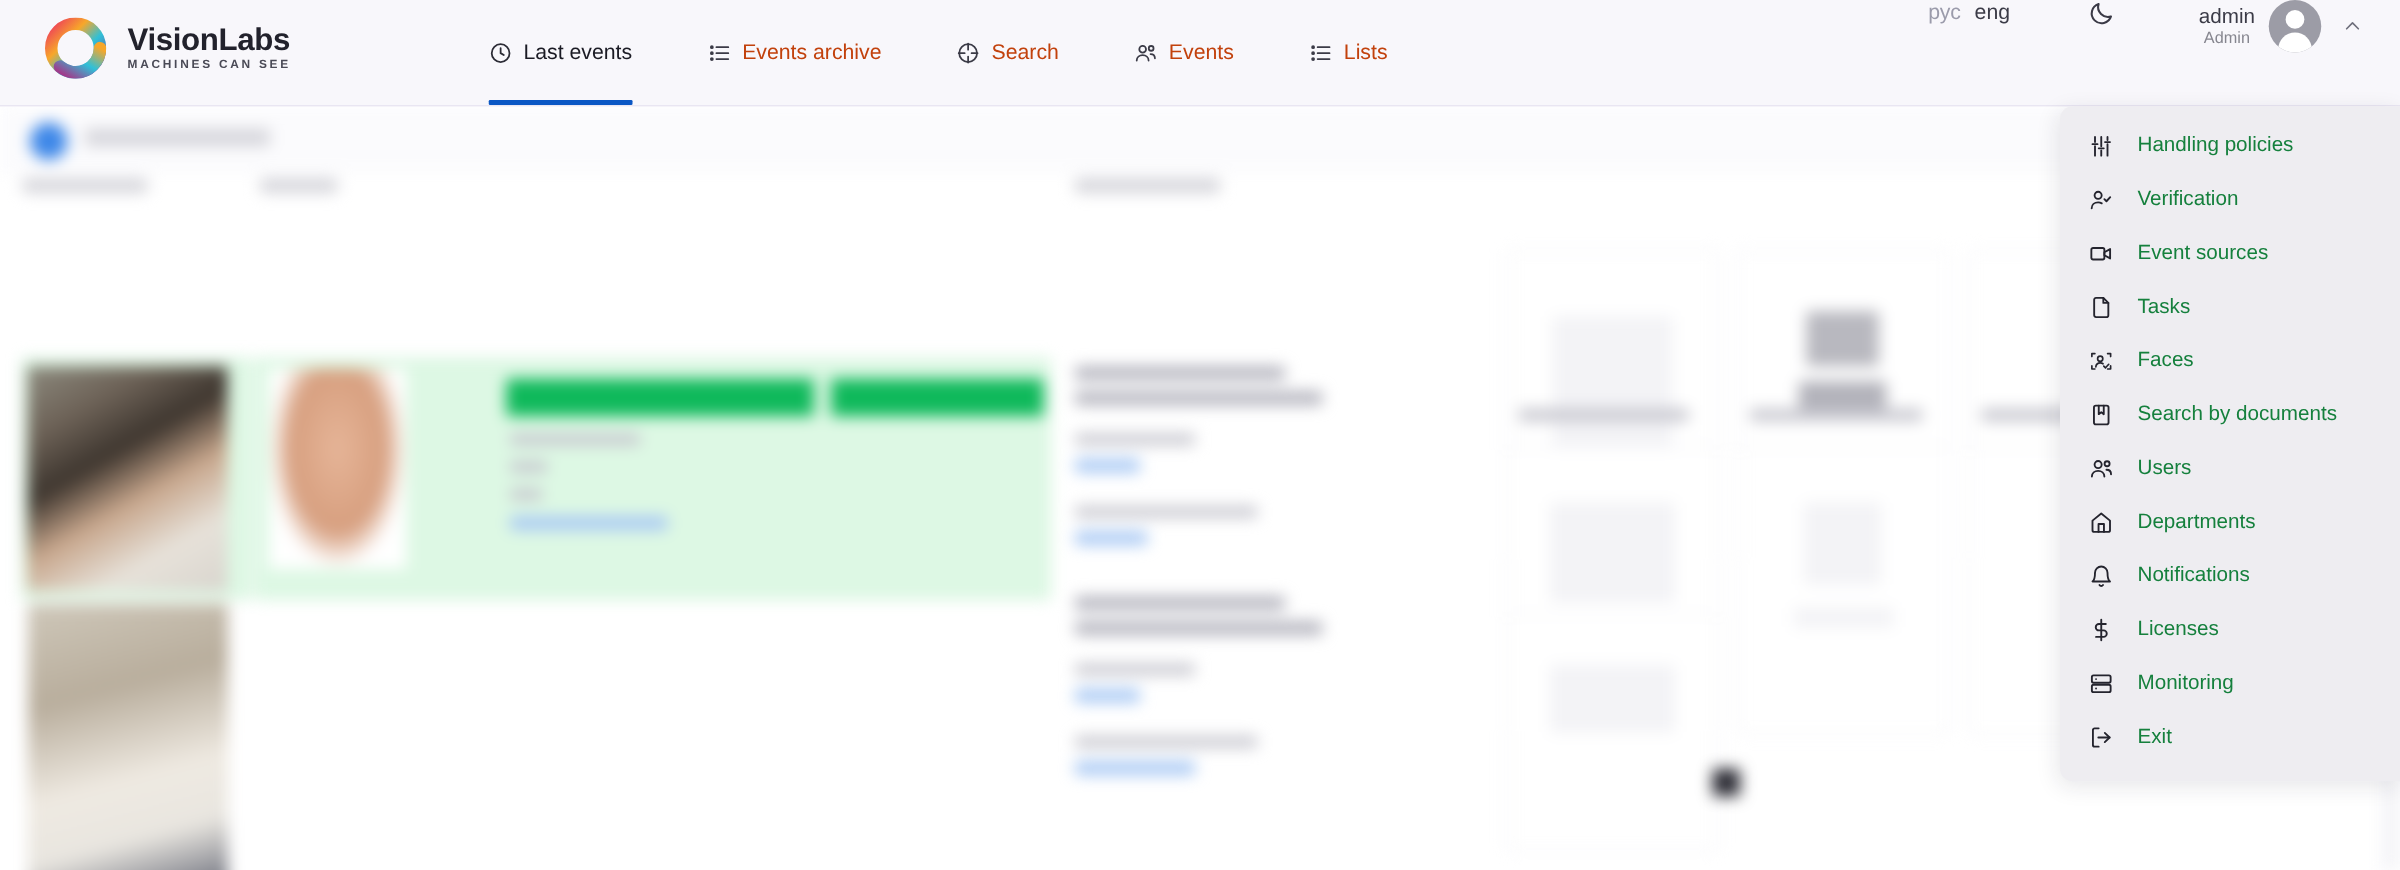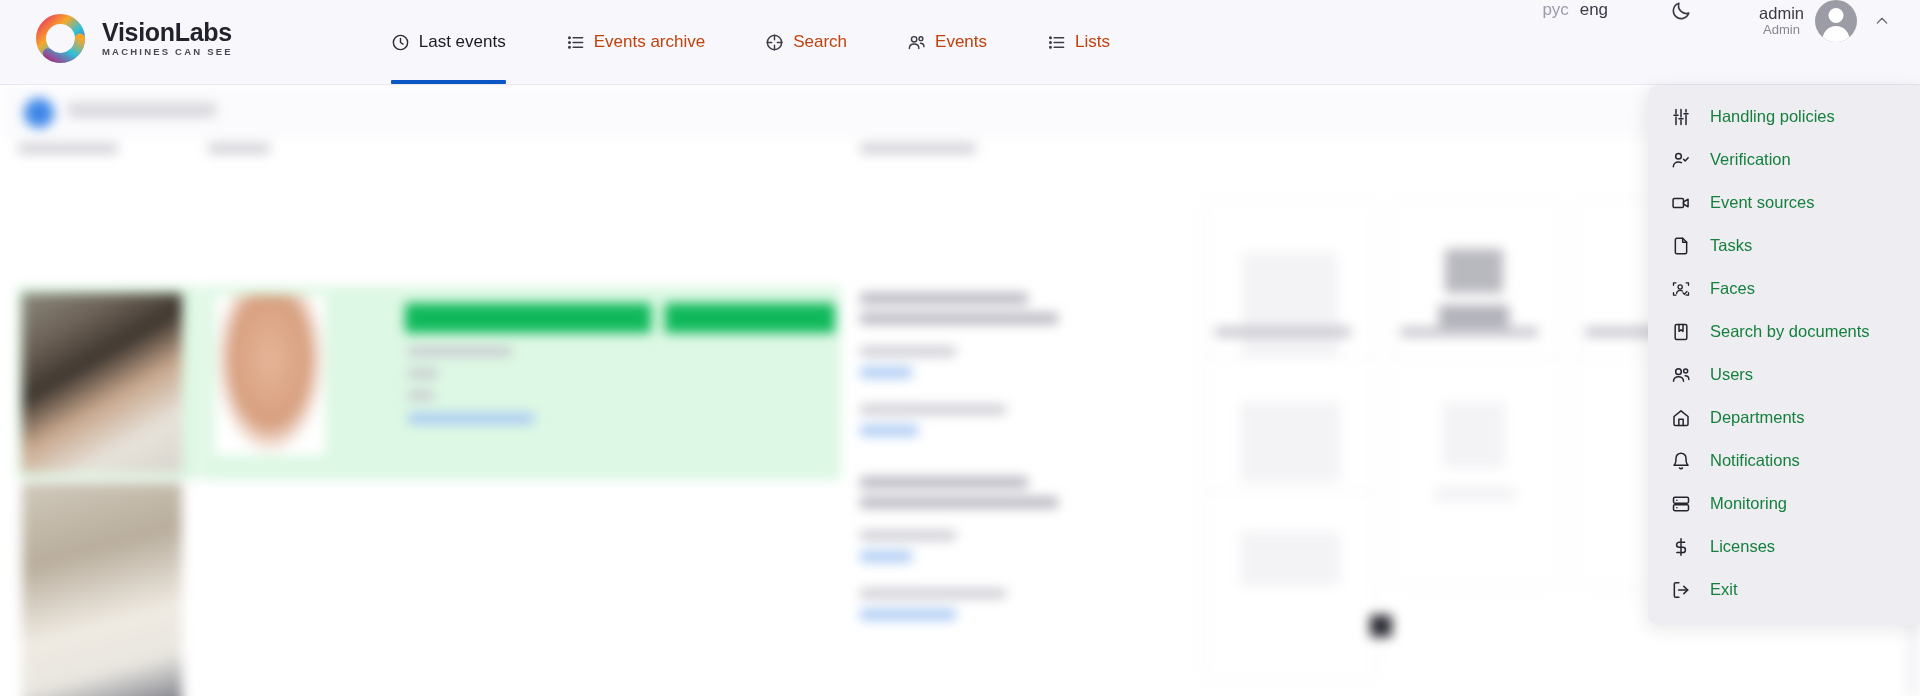--- a/index.html
+++ b/index.html
@@ -463,38 +463,38 @@
           <path d="M18 8.6a6 6 0 1 0-12 0c0 6.6-2.4 8.4-2.4 8.4h16.8S18 15.2 18 8.6z"></path>
           <path d="M13.7 20.4a2 2 0 0 1-3.4 0"></path>
         </svg>
       </span>
       <span class="mi-label">Notifications</span>
     </div>
 
     <div class="menu-item">
       <span class="mi-ico">
         <svg width="20" height="20" viewBox="0 0 24 24" fill="none" stroke="#24242e" stroke-width="1.8" stroke-linecap="round" stroke-linejoin="round">
+          <path d="M12 2.2v19.6"></path>
+          <path d="M16.4 6.2H9.8a3.1 3.1 0 0 0 0 6.2h4.4a3.1 3.1 0 0 1 0 6.2H7"></path>
+        </svg>
+      </span>
+      <span class="mi-label">Licenses</span>
+    </div>
+
+    <div class="menu-item">
+      <span class="mi-ico">
+        <svg width="20" height="20" viewBox="0 0 24 24" fill="none" stroke="#24242e" stroke-width="1.8" stroke-linecap="round" stroke-linejoin="round">
           <rect x="3" y="4" width="18" height="7" rx="1.6"></rect>
           <rect x="3" y="13" width="18" height="7" rx="1.6"></rect>
           <path d="M7 7.5h.01M7 16.5h.01"></path>
         </svg>
       </span>
       <span class="mi-label">Monitoring</span>
     </div>
 
-    <div class="menu-item">
-      <span class="mi-ico">
-        <svg width="20" height="20" viewBox="0 0 24 24" fill="none" stroke="#24242e" stroke-width="1.8" stroke-linecap="round" stroke-linejoin="round">
-          <path d="M12 2.2v19.6"></path>
-          <path d="M16.4 6.2H9.8a3.1 3.1 0 0 0 0 6.2h4.4a3.1 3.1 0 0 1 0 6.2H7"></path>
-        </svg>
-      </span>
-      <span class="mi-label">Licenses</span>
-    </div>
-
 
     <div class="menu-item">
       <span class="mi-ico">
         <svg width="20" height="20" viewBox="0 0 24 24" fill="none" stroke="#24242e" stroke-width="1.8" stroke-linecap="round" stroke-linejoin="round">
           <path d="M9.5 3.2H5.6A1.6 1.6 0 0 0 4 4.8v14.4a1.6 1.6 0 0 0 1.6 1.6h3.9"></path>
           <path d="M15.4 16.4 20 12l-4.6-4.4"></path>
             <path d="M20 12H9.2"></path>
         </svg>
       </span>
       <span class="mi-label">Exit</span>

